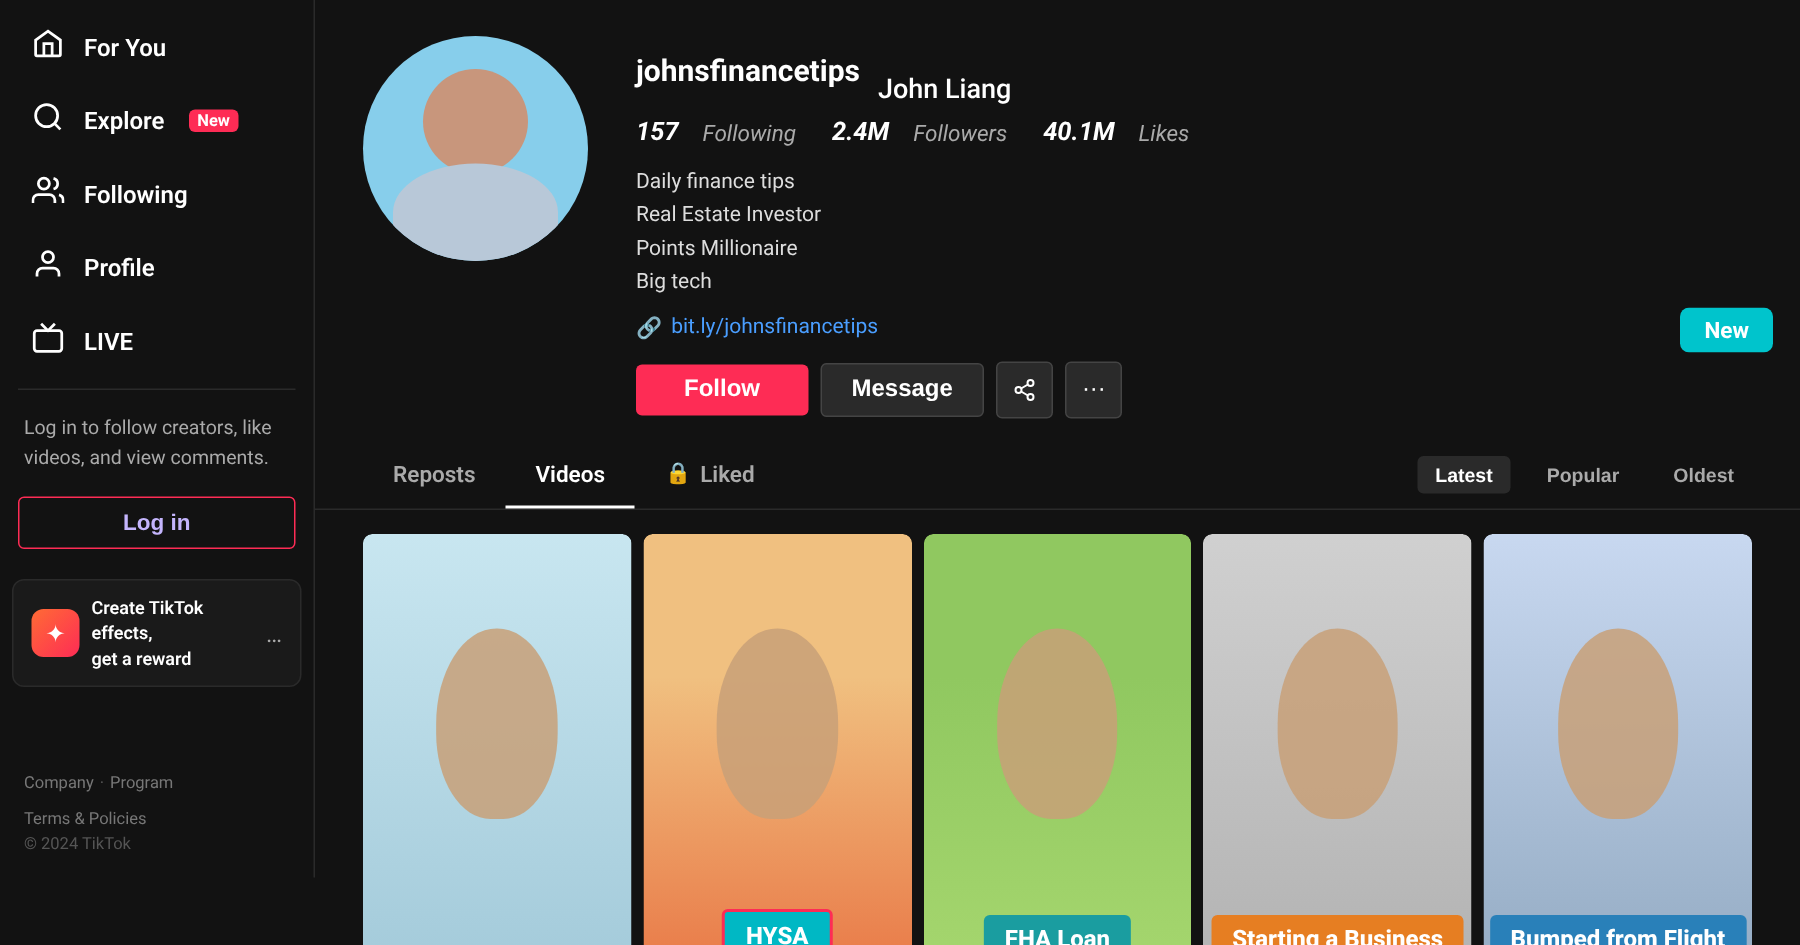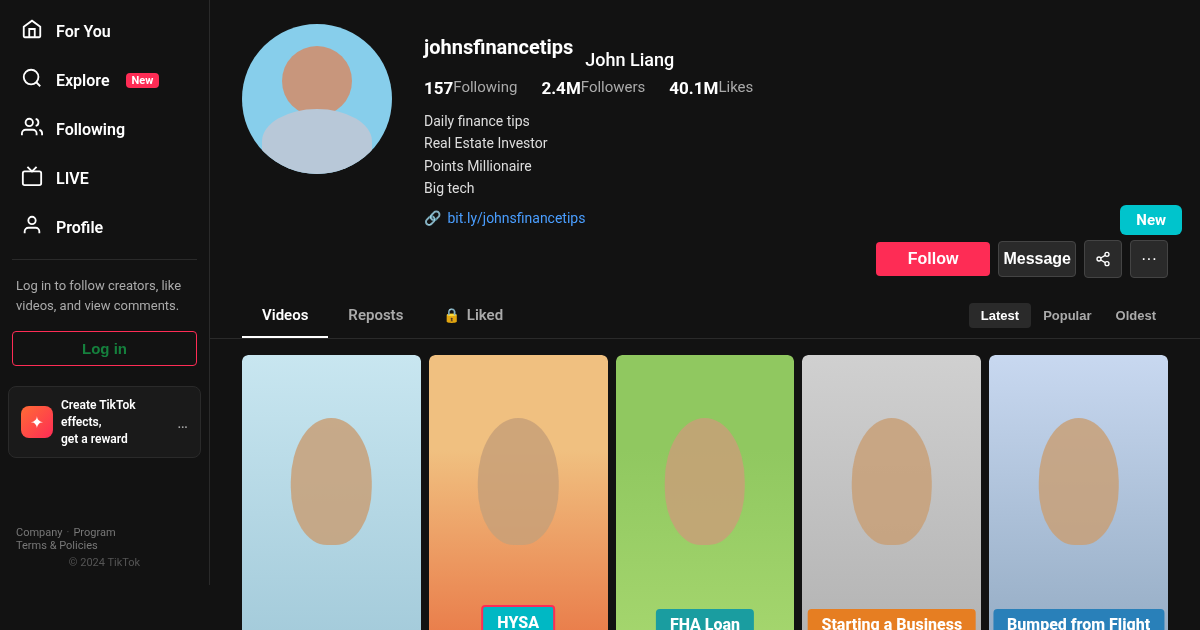--- a/index.html
+++ b/index.html
@@ -60,21 +60,21 @@
     .sidebar-login-text {
       font-size: 13px;
       color: #aaa;
       padding: 8px 16px;
       line-height: 1.5;
     }
     .login-btn {
       margin: 8px 12px;
       border: 1.5px solid #fe2c55;
       background: transparent;
-      color: #15803d;
+      color: #c4b5fd;
       font-size: 15px;
       font-weight: 600;
       padding: 8px 0;
       border-radius: 4px;
       cursor: pointer;
       width: calc(100% - 24px);
     }
     .create-effects {
       margin: 12px 8px;
       background: #1a1a1a;
@@ -99,21 +99,20 @@
     }
     .create-effects-text {
       font-size: 12px;
       color: #fff;
       font-weight: 600;
       line-height: 1.4;
     }
     .sidebar-footer {
       margin-top: auto;
       padding: 8px 16px;
-      text-align: center;
     }
     .footer-links {
       display: flex;
       flex-wrap: wrap;
       gap: 4px;
     }
     .footer-link {
       font-size: 11px;
       color: #777;
       cursor: pointer;
@@ -162,22 +161,23 @@
       font-weight: 500;
       margin-top: 25px;
     }
     .stats-row {
       display: flex;
       gap: 24px;
       margin-bottom: 12px;
     }
     .stat {
       display: flex;
-      align-items: flex-start;
-      gap: 0;
+      align-items: flex-end;
+      gap: 16px;
+      font-style: italic;
     }
     .stat-value {
       font-size: 17px;
       font-weight: 700;
       color: #fff;
     }
     .stat-label {
       font-size: 15px;
       color: #aaa;
     }
@@ -193,37 +193,36 @@
       gap: 6px;
       font-size: 14px;
       color: #4a9eff;
       margin-bottom: 14px;
       cursor: pointer;
     }
     .actions-row {
       display: flex;
       align-items: center;
       gap: 8px;
-      justify-content: flex-end;
     }
     .btn-follow {
       background: #fe2c55;
       color: #fff;
       border: none;
       padding: 8px 32px;
       border-radius: 4px;
       font-size: 16px;
       font-weight: 600;
       cursor: pointer;
     }
     .btn-message {
       background: #2a2a2a;
       color: #fff;
       border: 1px solid #444;
-      padding: 8px 4px;
+      padding: 8px 20px;
       border-radius: 4px;
       font-size: 16px;
       font-weight: 600;
       cursor: pointer;
     }
     .btn-icon {
       background: #2a2a2a;
       color: #fff;
       border: 1px solid #444;
       width: 38px;
@@ -274,21 +273,21 @@
       display: flex;
       align-items: center;
       gap: 6px;
     }
     .tab.active {
       color: #fff;
       border-bottom: 2px solid #fff;
     }
     .tabs-right {
       display: flex;
-      gap: 0;
+      gap: 12px;
     }
     .sort-btn {
       padding: 5px 12px;
       border-radius: 4px;
       font-size: 13px;
       font-weight: 600;
       cursor: pointer;
       border: none;
       background: transparent;
       color: #aaa;
@@ -432,37 +431,37 @@
           <path d="M23 21v-2a4 4 0 00-3-3.87"></path>
           <path d="M16 3.13a4 4 0 010 7.75"></path>
         </svg>
       </span>
       <span>Following</span>
     </div>
 
     <div class="sidebar-item">
       <span class="icon">
         <svg width="22" height="22" viewBox="0 0 24 24" fill="none" stroke="currentColor" stroke-width="2">
+          <path d="M20 21v-2a4 4 0 00-4-4H8a4 4 0 00-4 4v2"></path>
+          <circle cx="12" cy="7" r="4"></circle>
+        </svg>
+      </span>
+      <span>Profile</span>
+    </div>
+
+    <div class="sidebar-item">
+      <span class="icon">
+        <svg width="22" height="22" viewBox="0 0 24 24" fill="none" stroke="currentColor" stroke-width="2">
           <rect x="2" y="7" width="20" height="15" rx="2" ry="2"></rect>
           <polyline points="17 2 12 7 7 2"></polyline>
         </svg>
       </span>
       <span>LIVE</span>
     </div>
 
-    <div class="sidebar-item">
-      <span class="icon">
-        <svg width="22" height="22" viewBox="0 0 24 24" fill="none" stroke="currentColor" stroke-width="2">
-          <path d="M20 21v-2a4 4 0 00-4-4H8a4 4 0 00-4 4v2"></path>
-          <circle cx="12" cy="7" r="4"></circle>
-        </svg>
-      </span>
-      <span>Profile</span>
-    </div>
-
   </nav>
 
   <div class="sidebar-divider"></div>
 
   <p class="sidebar-login-text">Log in to follow creators, like videos, and view comments.</p>
   <button class="login-btn">Log in</button>
 
   <div class="create-effects">
     <div class="create-effects-icon">✦</div>
     <div class="create-effects-text">
@@ -471,21 +470,21 @@
     </div>
     <span style="margin-left:auto; color:#aaa; font-size:16px;">…</span>
   </div>
 
   <div class="sidebar-footer">
     <div class="footer-links">
       <span class="footer-link">Company</span>
       <span style="color:#555; font-size:11px;"> · </span>
       <span class="footer-link">Program</span>
     </div>
-    <div class="footer-links" style="margin-top:0;">
+    <div class="footer-links" style="margin-top:11px;">
       <span class="footer-link">Terms &amp; Policies</span>
     </div>
     <div class="footer-copy">© 2024 TikTok</div>
   </div>
 </aside>
 
 <main class="main">
 
   <div class="profile-header">
 
@@ -545,25 +544,25 @@
           <span>···</span>
         </button>
       </div>
     </div>
   </div>
 
   <div class="new-floating">New</div>
 
   <div class="tabs-bar">
     <div class="tabs-left">
+      <div class="tab">
+        <span>Reposts</span>
+      </div>
       <div class="tab active">
         <span>Videos</span>
-      </div>
-      <div class="tab">
-        <span>Reposts</span>
       </div>
       <div class="tab">
         <span class="lock-icon">🔒</span>
         <span>Liked</span>
       </div>
     </div>
     <div class="tabs-right">
       <button class="sort-btn active">Latest</button>
       <button class="sort-btn">Popular</button>
       <button class="sort-btn">Oldest</button>

